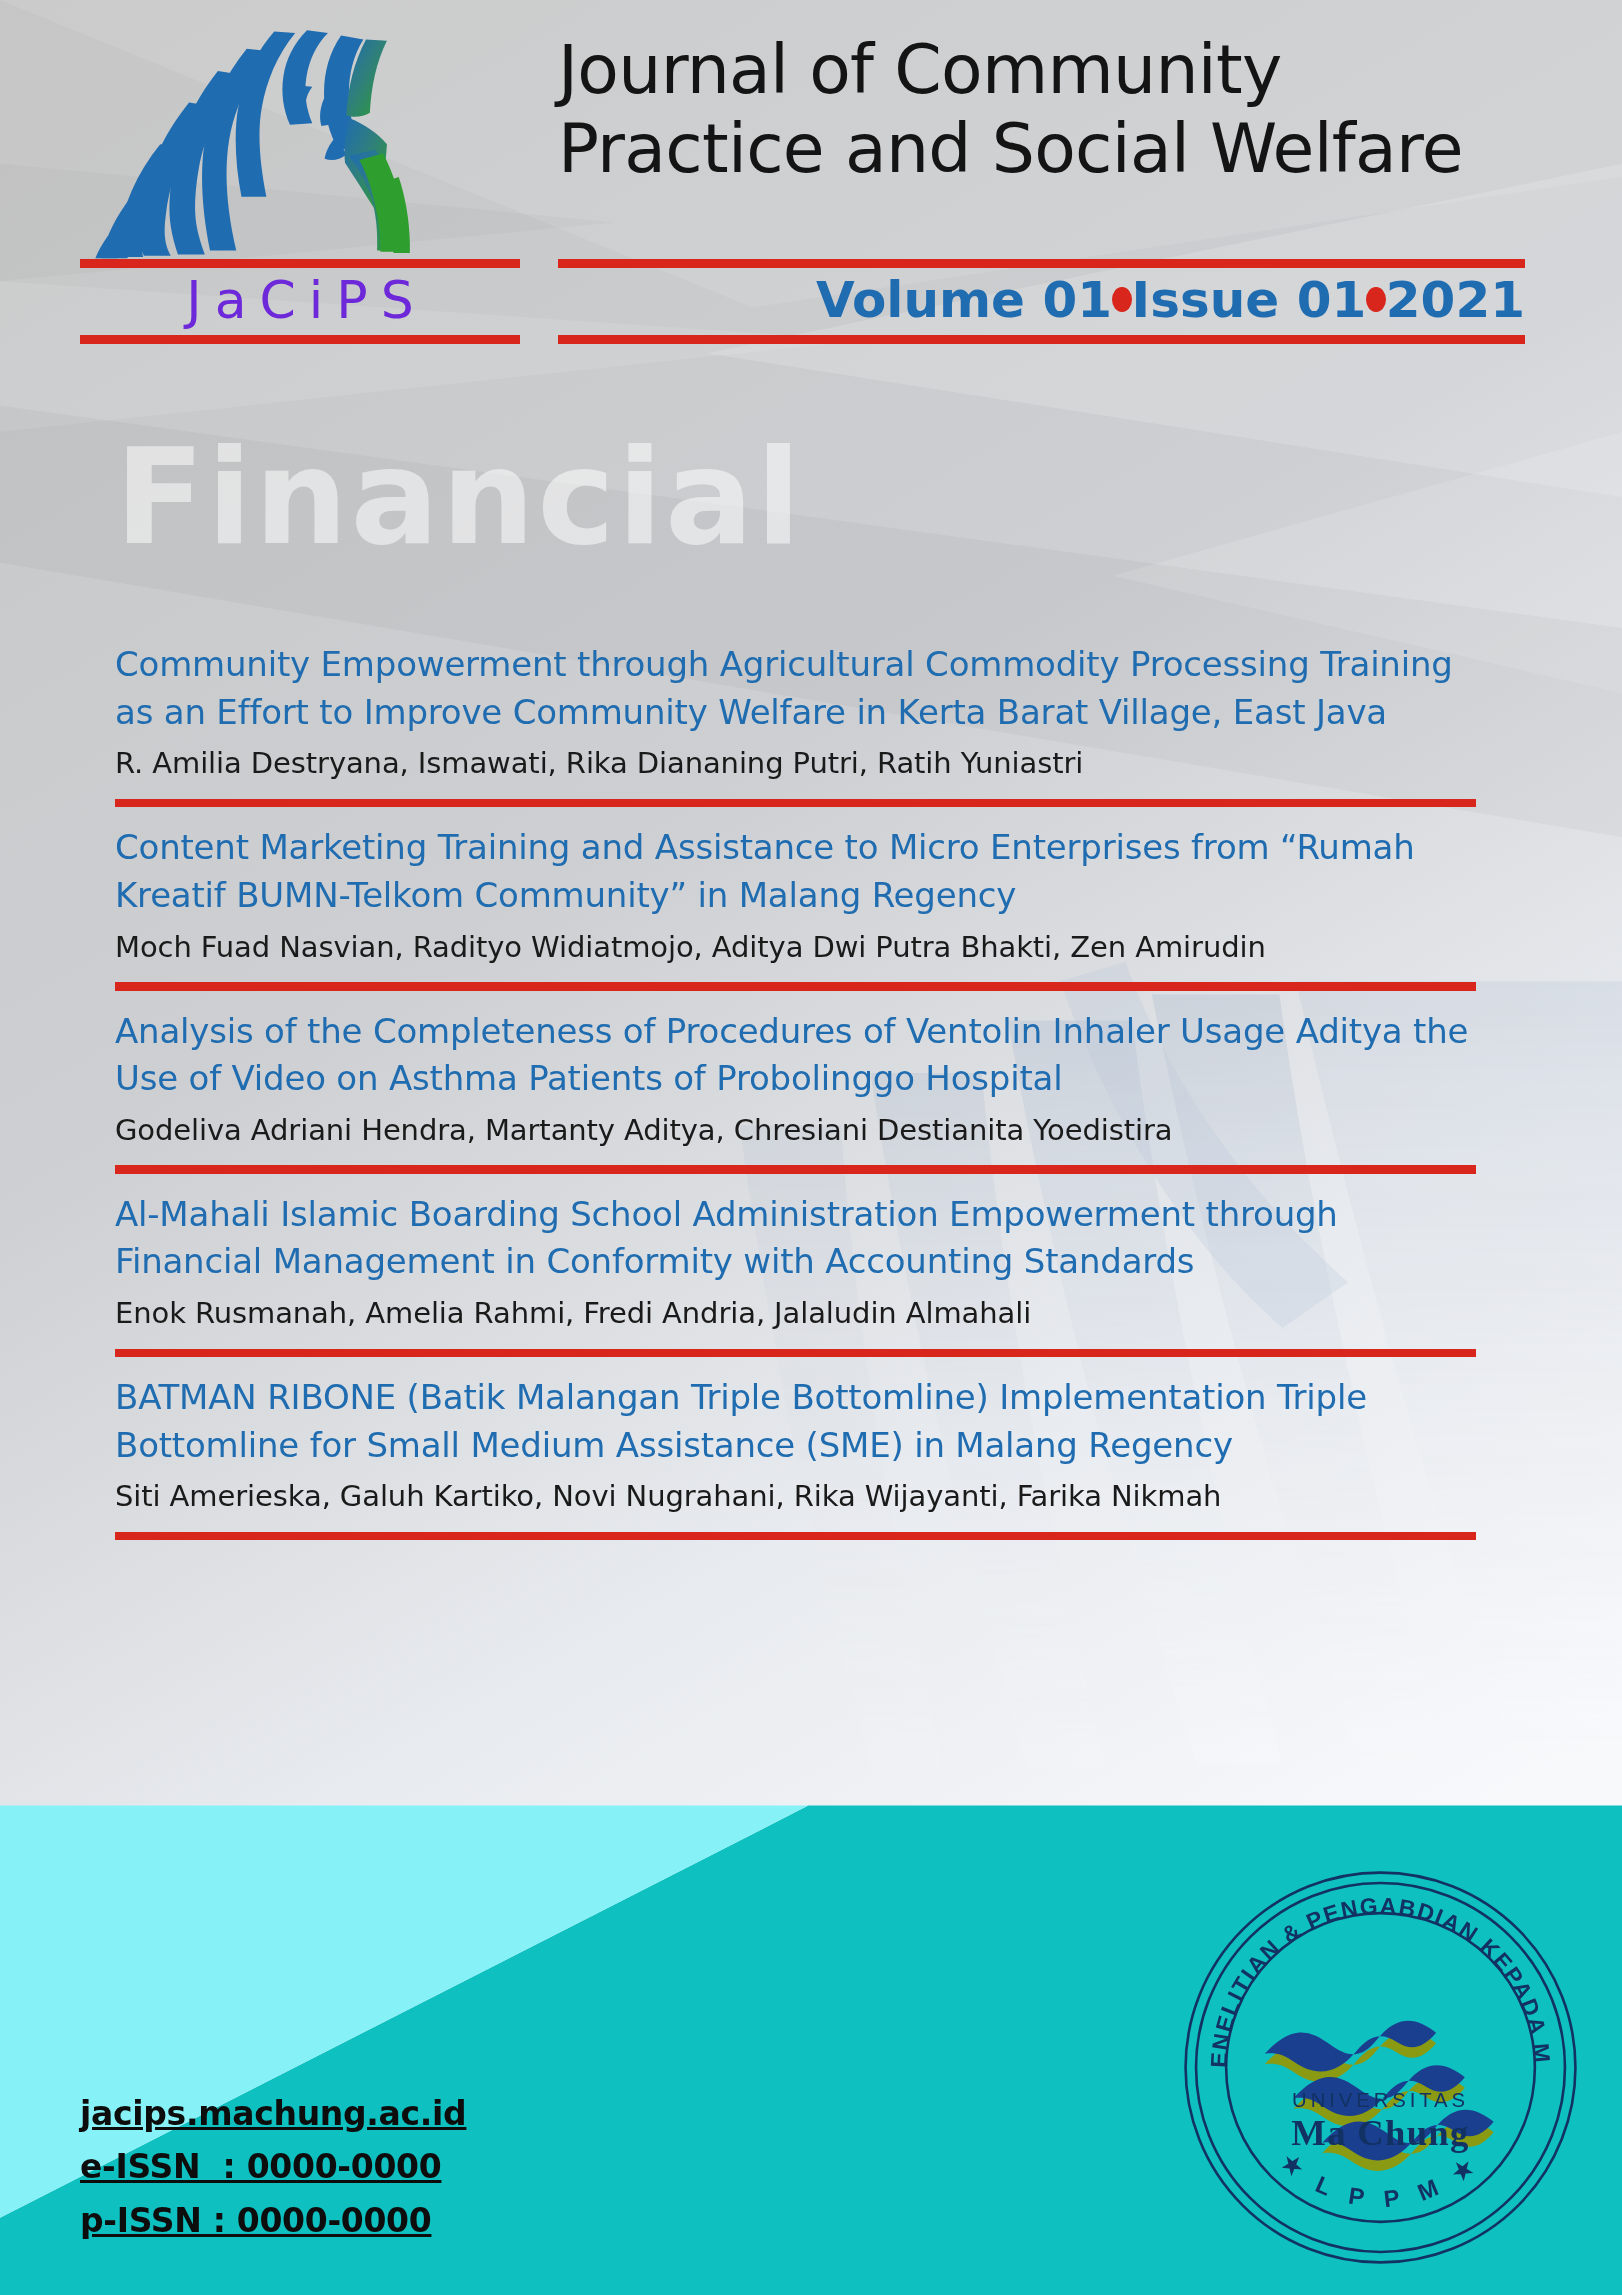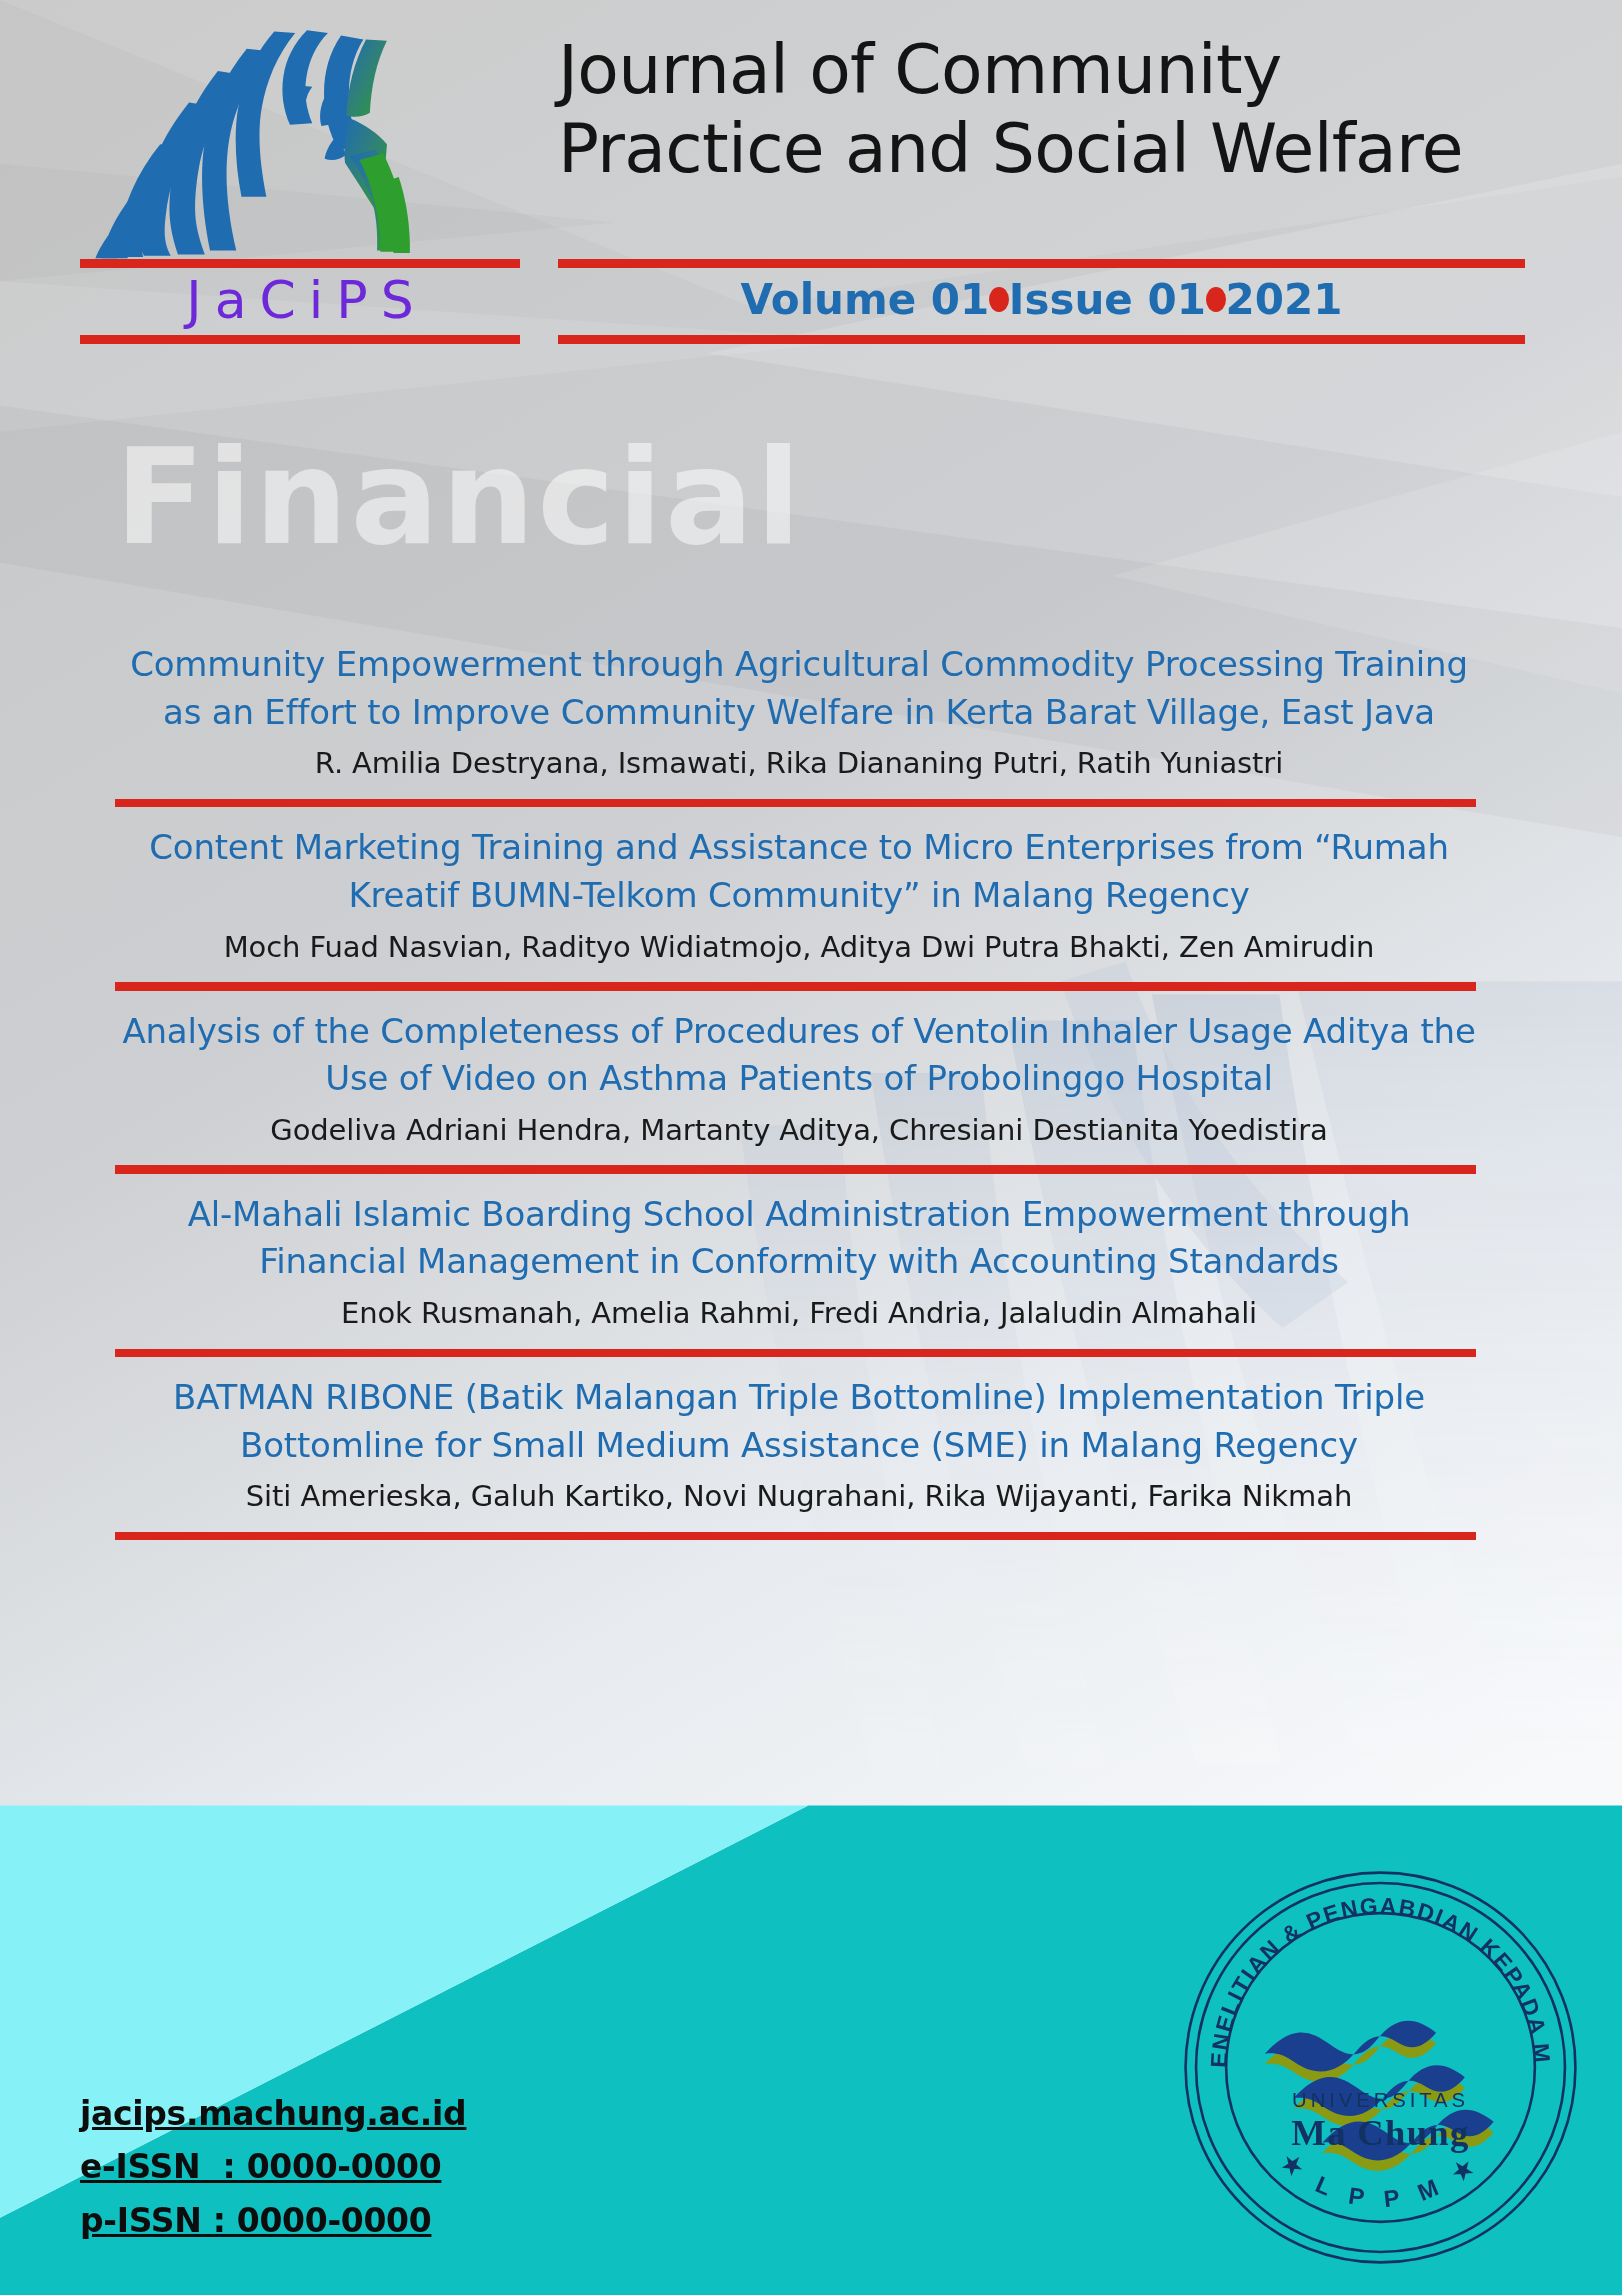--- a/index.html
+++ b/index.html
@@ -88,23 +88,23 @@
   .journal-title .line2 { display: block; }
 
   .issue-line {
     position: absolute;
     left: 558px;
     top: 264px;
     width: 967px;
     height: 71px;
     display: flex;
     align-items: center;
-    justify-content: center;
+    justify-content: flex-end;
     color: #1f6cb0;
-    font-size: 42px;
+    font-size: 50px;
     font-weight: bold;
     font-family: "DejaVu Sans", sans-serif;
   }
   .dot {
     display: inline-block;
     width: 19.6px;
     height: 25px;
     border-radius: 50%;
     background: #d8261d;
   }
@@ -125,21 +125,20 @@
   
   .article-list {
     position: absolute;
     left: 0;
     top: 641px;
     width: 1623px;
   }
   .article {
     position: relative;
     padding: 0 0 0 0;
-    text-align: center;
   }
   .article-title {
     color: #1f6cb0;
     font-size: 34px;
     line-height: 1.40;
     font-weight: 400;
     font-family: "DejaVu Sans", sans-serif;
     margin: 0 0 0 115px;
     width: 1368px;
     letter-spacing: -0.2px;

